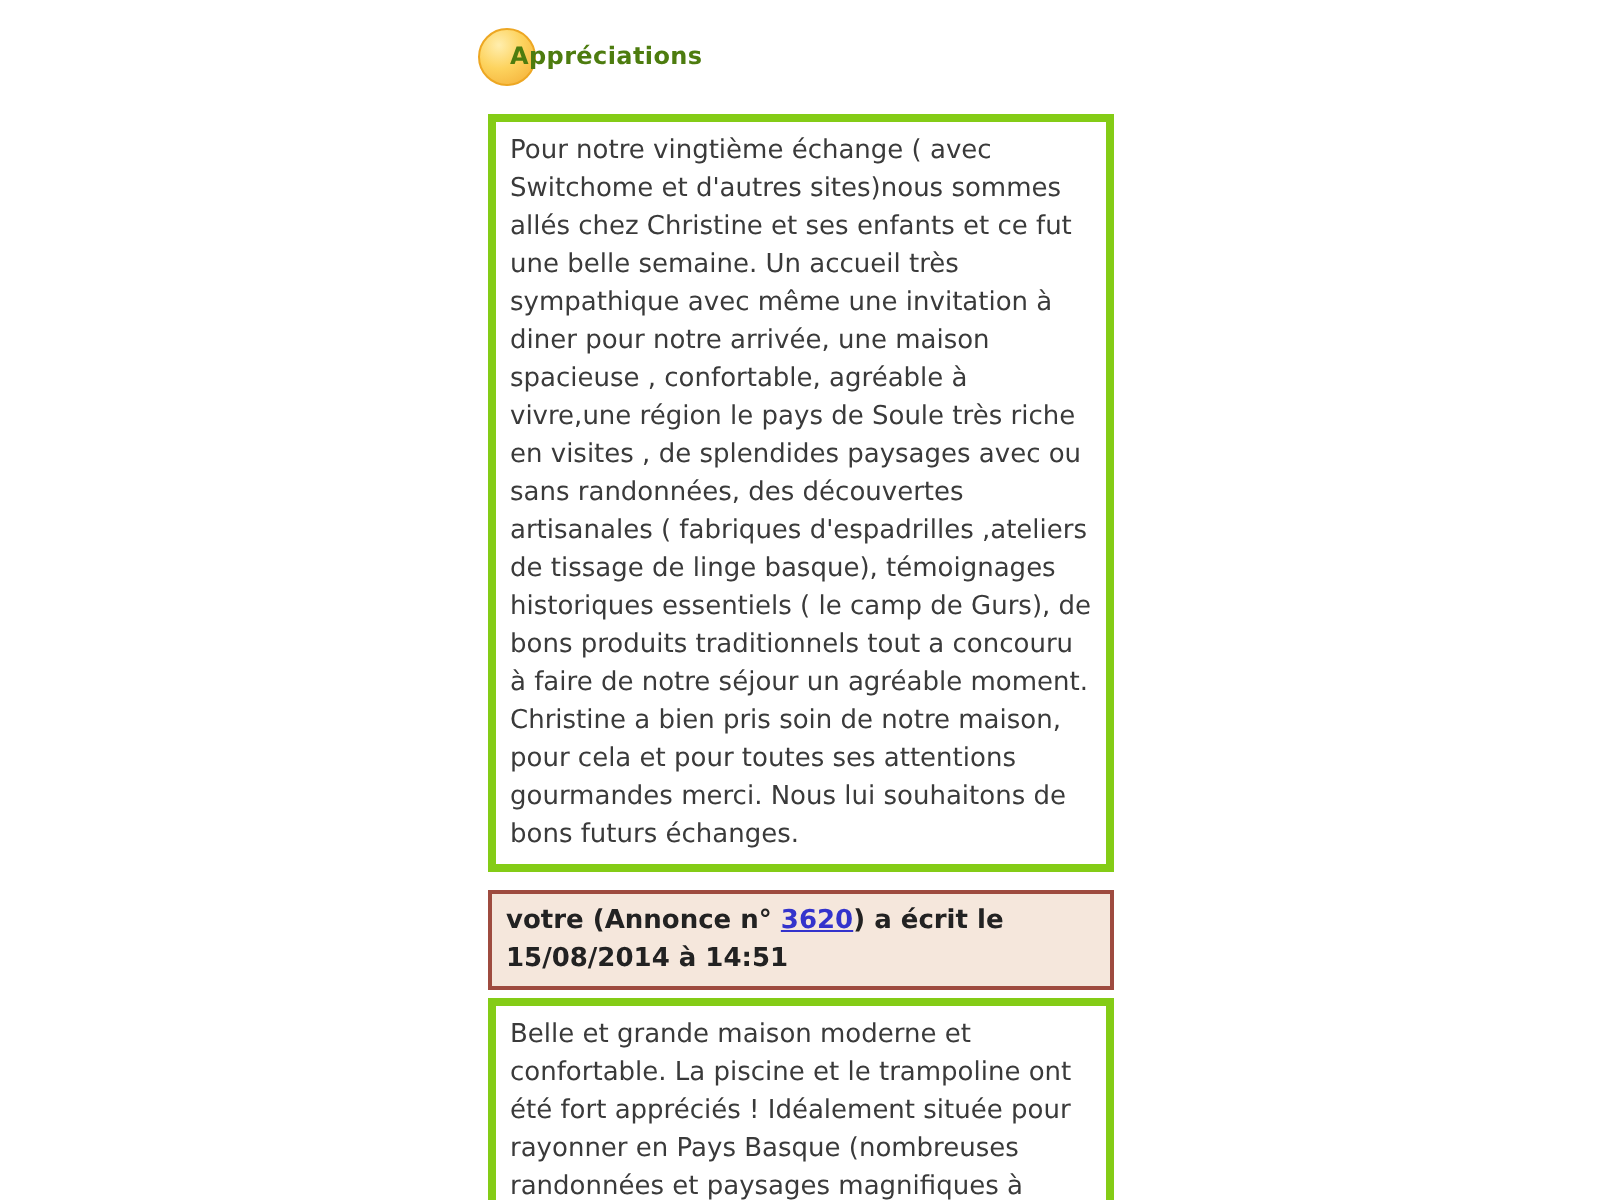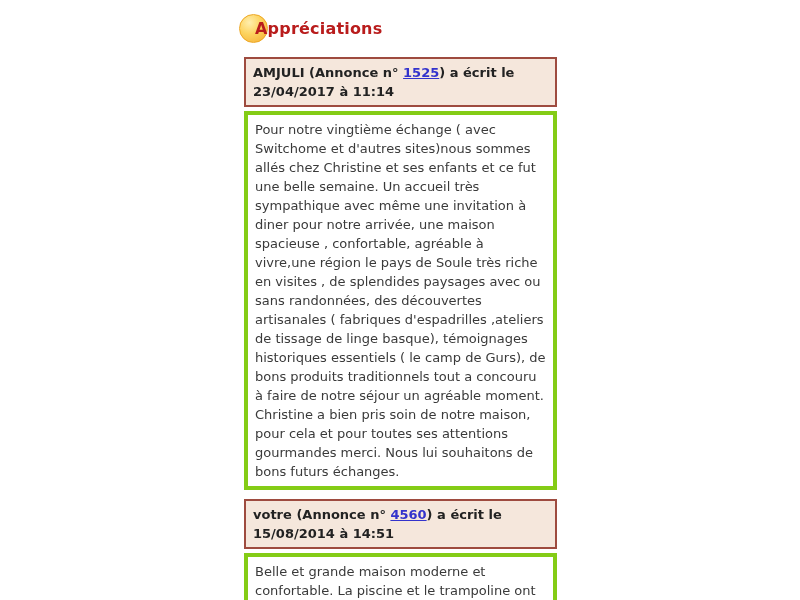--- a/index.html
+++ b/index.html
@@ -16,23 +16,23 @@
   }
   .content-col {
     position: absolute;
     left: 244px;
     top: 14px;
     width: 313px;
   }
   
   h1.page-title {
     position: relative;
-    font-size: 16px;
+    font-size: 12px;
     font-weight: bold;
-    color: #b91c1c;
+    color: #4d7c0f;
     letter-spacing: 0.2px;
     padding-left: 11px;
     height: 29px;
     line-height: 29px;
     margin-bottom: 14px;
   }
   .title-bullet {
     position: absolute;
     left: -5px;
     top: 0;
@@ -78,24 +78,23 @@
   <div class="content-col">
 
     <h1 class="page-title">
       <span class="title-bullet"></span>
       <span class="title-text">Appréciations</span>
     </h1>
 
     <section>
 
       <article class="review">
-        <header class="review-header"><span>AMJULI</span><span> (Annonce n° </span><a href="#" class="annonce-link">1525</a><span>) a écrit le 23/04/2017 à 11:14</span></header>
         <div class="review-body">Pour notre vingtième échange ( avec Switchome et d'autres sites)nous sommes allés chez Christine et ses enfants et ce fut une belle semaine. Un accueil très sympathique avec même une invitation à diner pour notre arrivée, une maison spacieuse , confortable, agréable à vivre,une région le pays de Soule très riche en visites , de splendides paysages avec ou sans randonnées, des découvertes artisanales ( fabriques d'espadrilles ,ateliers de tissage de linge basque), témoignages historiques essentiels ( le camp de Gurs), de bons produits traditionnels tout a concouru à faire de notre séjour un agréable moment. Christine a bien pris soin de notre maison, pour cela et pour toutes ses attentions gourmandes merci. Nous lui souhaitons de bons futurs échanges.</div>
       </article>
 
       <article class="review">
-        <header class="review-header"><span>votre</span><span> (Annonce n° </span><a href="#" class="annonce-link">4560</a><span>) a écrit le 15/08/2014 à 14:51</span></header>
+        <header class="review-header"><span>votre</span><span> (Annonce n° </span><a href="#" class="annonce-link">3620</a><span>) a écrit le 15/08/2014 à 14:51</span></header>
         <div class="review-body">Belle et grande maison moderne et confortable. La piscine et le trampoline ont été fort appréciés ! Idéalement située pour rayonner en Pays Basque (nombreuses randonnées et paysages magnifiques à découvrir). Merci beaucoup pour cet échange qui nous a permis de découvrir et d'apprécier votre région.</div>
       </article>
 
     </section>
   </div>
 </div>
 
 </body></html>

